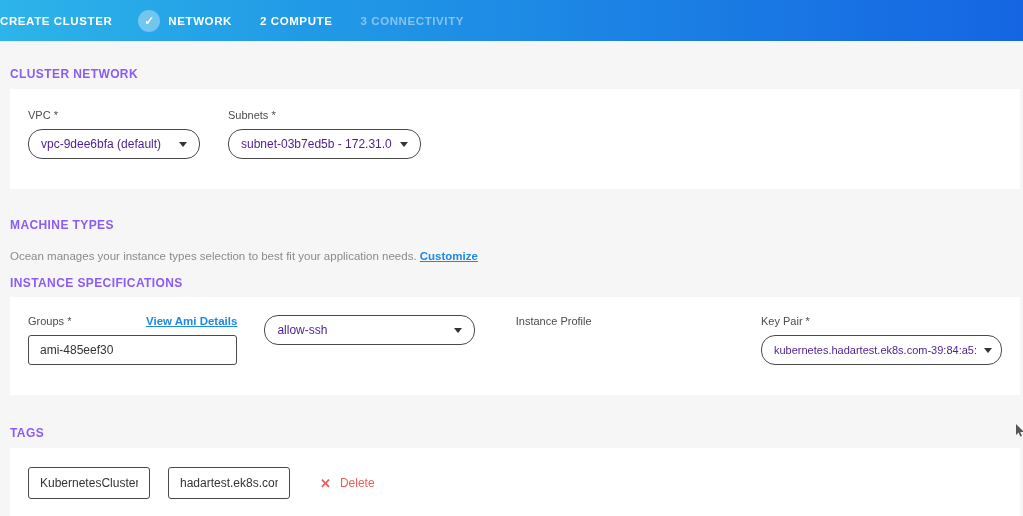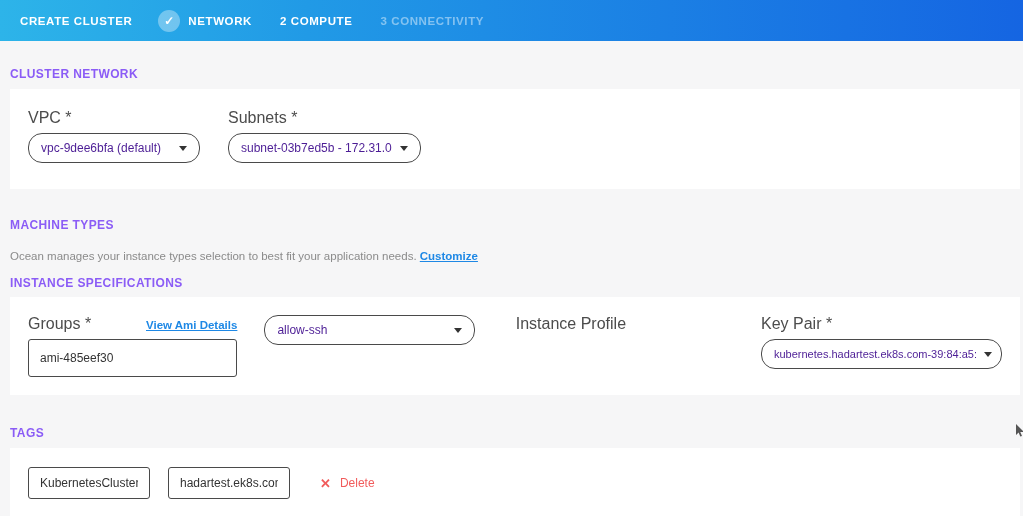--- a/index.html
+++ b/index.html
@@ -10,21 +10,20 @@
     position:relative;
     color:#333;
   }
 
   
   .header {
     height:41px;
     background:linear-gradient(to right,#2db4e9 0%, #219ae6 30%, #1565e2 100%);
     display:flex;
     align-items:center;
-    padding-left:20px;
   }
   .header-title {
     color:#fff; font-size:11.5px; font-weight:bold; letter-spacing:.6px;
     margin-right:26px;
   }
   .step {
     display:flex; align-items:center; margin-right:28px; cursor:pointer;
   }
   .step-label {
     color:#fff; font-size:11.5px; font-weight:bold; letter-spacing:.6px;
@@ -65,37 +64,37 @@
     color:#1e88e5; font-size:11.5px; font-weight:bold;
     text-decoration:underline; cursor:pointer;
   }
 
   .fields-row { display:flex; }
   .field { display:flex; flex-direction:column; }
   .field-head {
     display:flex; justify-content:space-between; align-items:baseline;
     margin-bottom:6px; min-height:14px;
   }
-  .field-label { font-size:16px; color:#4c4c4c; }
+  .field-label { font-size:11px; color:#4c4c4c; }
 
   .select {
     height:30px; border:1px solid #4a4a4a; border-radius:14px; background:#fff;
     display:flex; align-items:center; justify-content:space-between;
     padding:0 12px; font-size:12px; color:#4c1d95; cursor:pointer;
   }
   .select .val {
     white-space:nowrap; overflow:hidden; text-overflow:clip; margin-right:8px;
   }
   .caret {
     flex:none; width:0; height:0;
     border-left:4px solid transparent; border-right:4px solid transparent;
     border-top:5px solid #333;
   }
   .text-input {
-    height:38px; border:1px solid #4a4a4a; border-radius:3px; background:#fff;
+    height:30px; border:1px solid #4a4a4a; border-radius:3px; background:#fff;
     padding:0 11px; font-size:12px; color:#333;
     font-family:"Liberation Sans", sans-serif;
   }
 
   
   .col-vpc     { width:172px; margin-right:28px; }
   .col-subnets { width:193px; }
 
   
   .col-image    { width:213px; margin-right:27px; }

